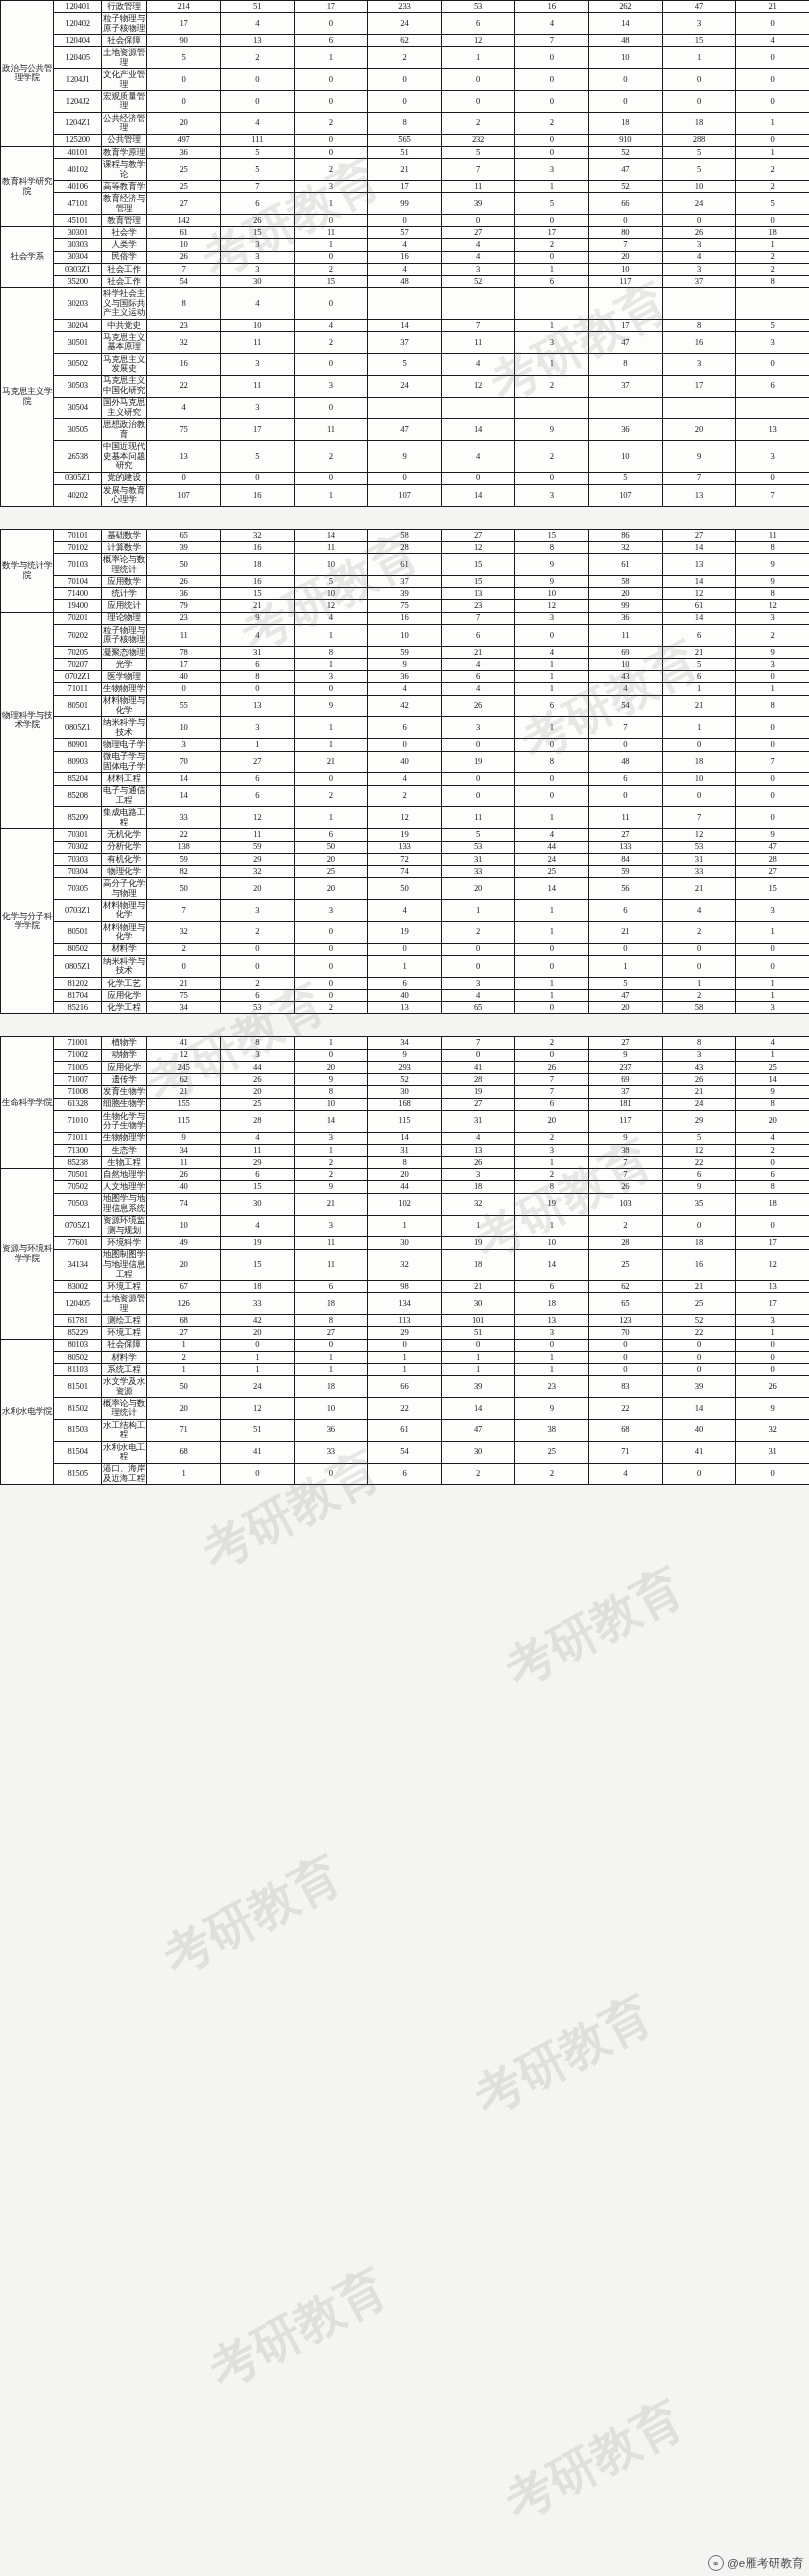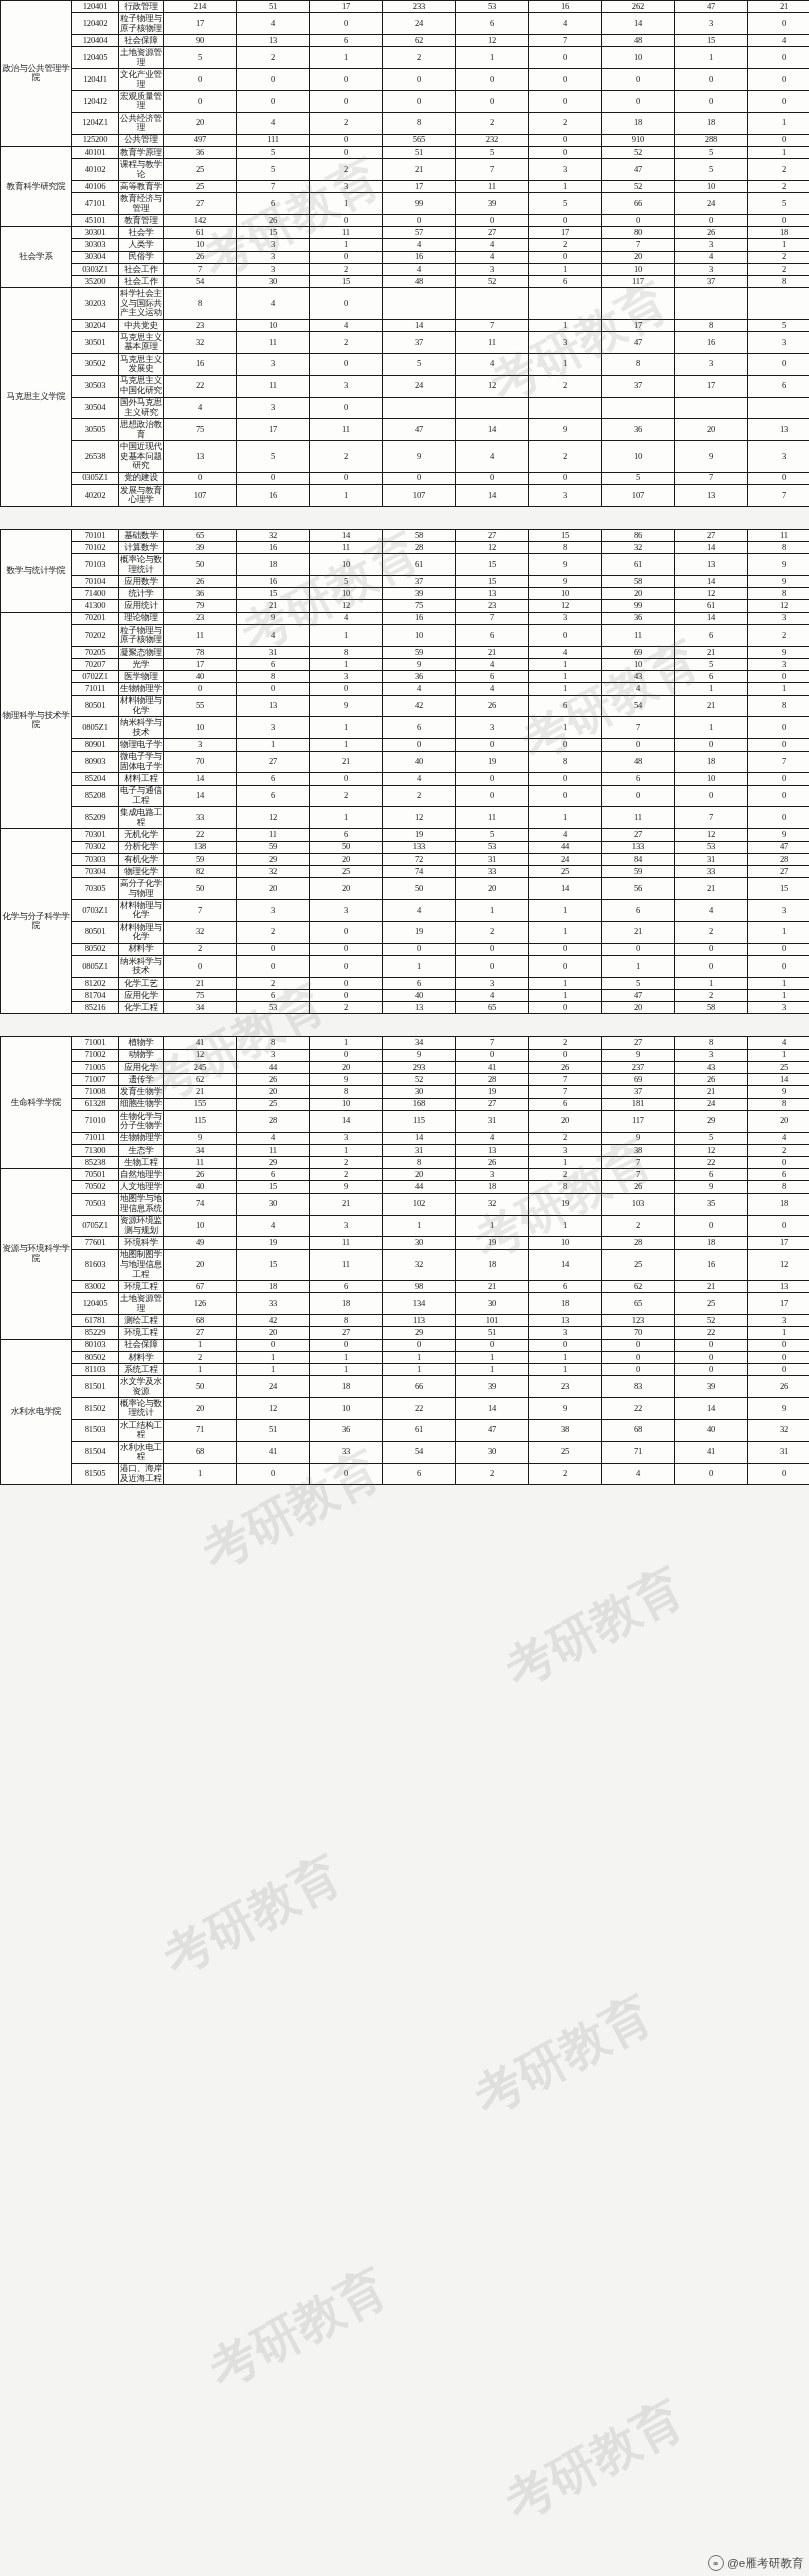--- a/index.html
+++ b/index.html
@@ -32,21 +32,21 @@
     line-height: 1.12;
     text-align: center;
     vertical-align: middle;
     color: #171717;
     padding: 0.8px 0.8px;
     font-family: "Liberation Serif", "DejaVu Serif", serif;
     letter-spacing: -0.2px;
     overflow: hidden;
   }
   td.college {
-    width: 71px;
+    width: 53px;
     font-size: 9px;
     line-height: 1.22;
     padding: 1.6px 2.3px;
     letter-spacing: 0.4px;
     text-align: left;
   }
   td.code {
     width: 47px;
     font-size: 9px;
     letter-spacing: 0.2px;
@@ -552,21 +552,21 @@
               <td class="num">15</td>
               <td class="num">10</td>
               <td class="num">39</td>
               <td class="num">13</td>
               <td class="num">10</td>
               <td class="num">20</td>
               <td class="num">12</td>
               <td class="num">8</td>
             </tr>
             <tr>
-              <td class="code">41300</td>
+              <td class="code">19400</td>
               <td class="major">应用统计</td>
               <td class="num">79</td>
               <td class="num">21</td>
               <td class="num">12</td>
               <td class="num">75</td>
               <td class="num">23</td>
               <td class="num">12</td>
               <td class="num">99</td>
               <td class="num">61</td>
               <td class="num">12</td>
@@ -1095,21 +1095,21 @@
               <td class="num">19</td>
               <td class="num">11</td>
               <td class="num">30</td>
               <td class="num">19</td>
               <td class="num">10</td>
               <td class="num">28</td>
               <td class="num">18</td>
               <td class="num">17</td>
             </tr>
             <tr>
-              <td class="code">81603</td>
+              <td class="code">34134</td>
               <td class="major">地图制图学与地理信息工程</td>
               <td class="num">20</td>
               <td class="num">15</td>
               <td class="num">11</td>
               <td class="num">32</td>
               <td class="num">18</td>
               <td class="num">14</td>
               <td class="num">25</td>
               <td class="num">16</td>
               <td class="num">12</td>

